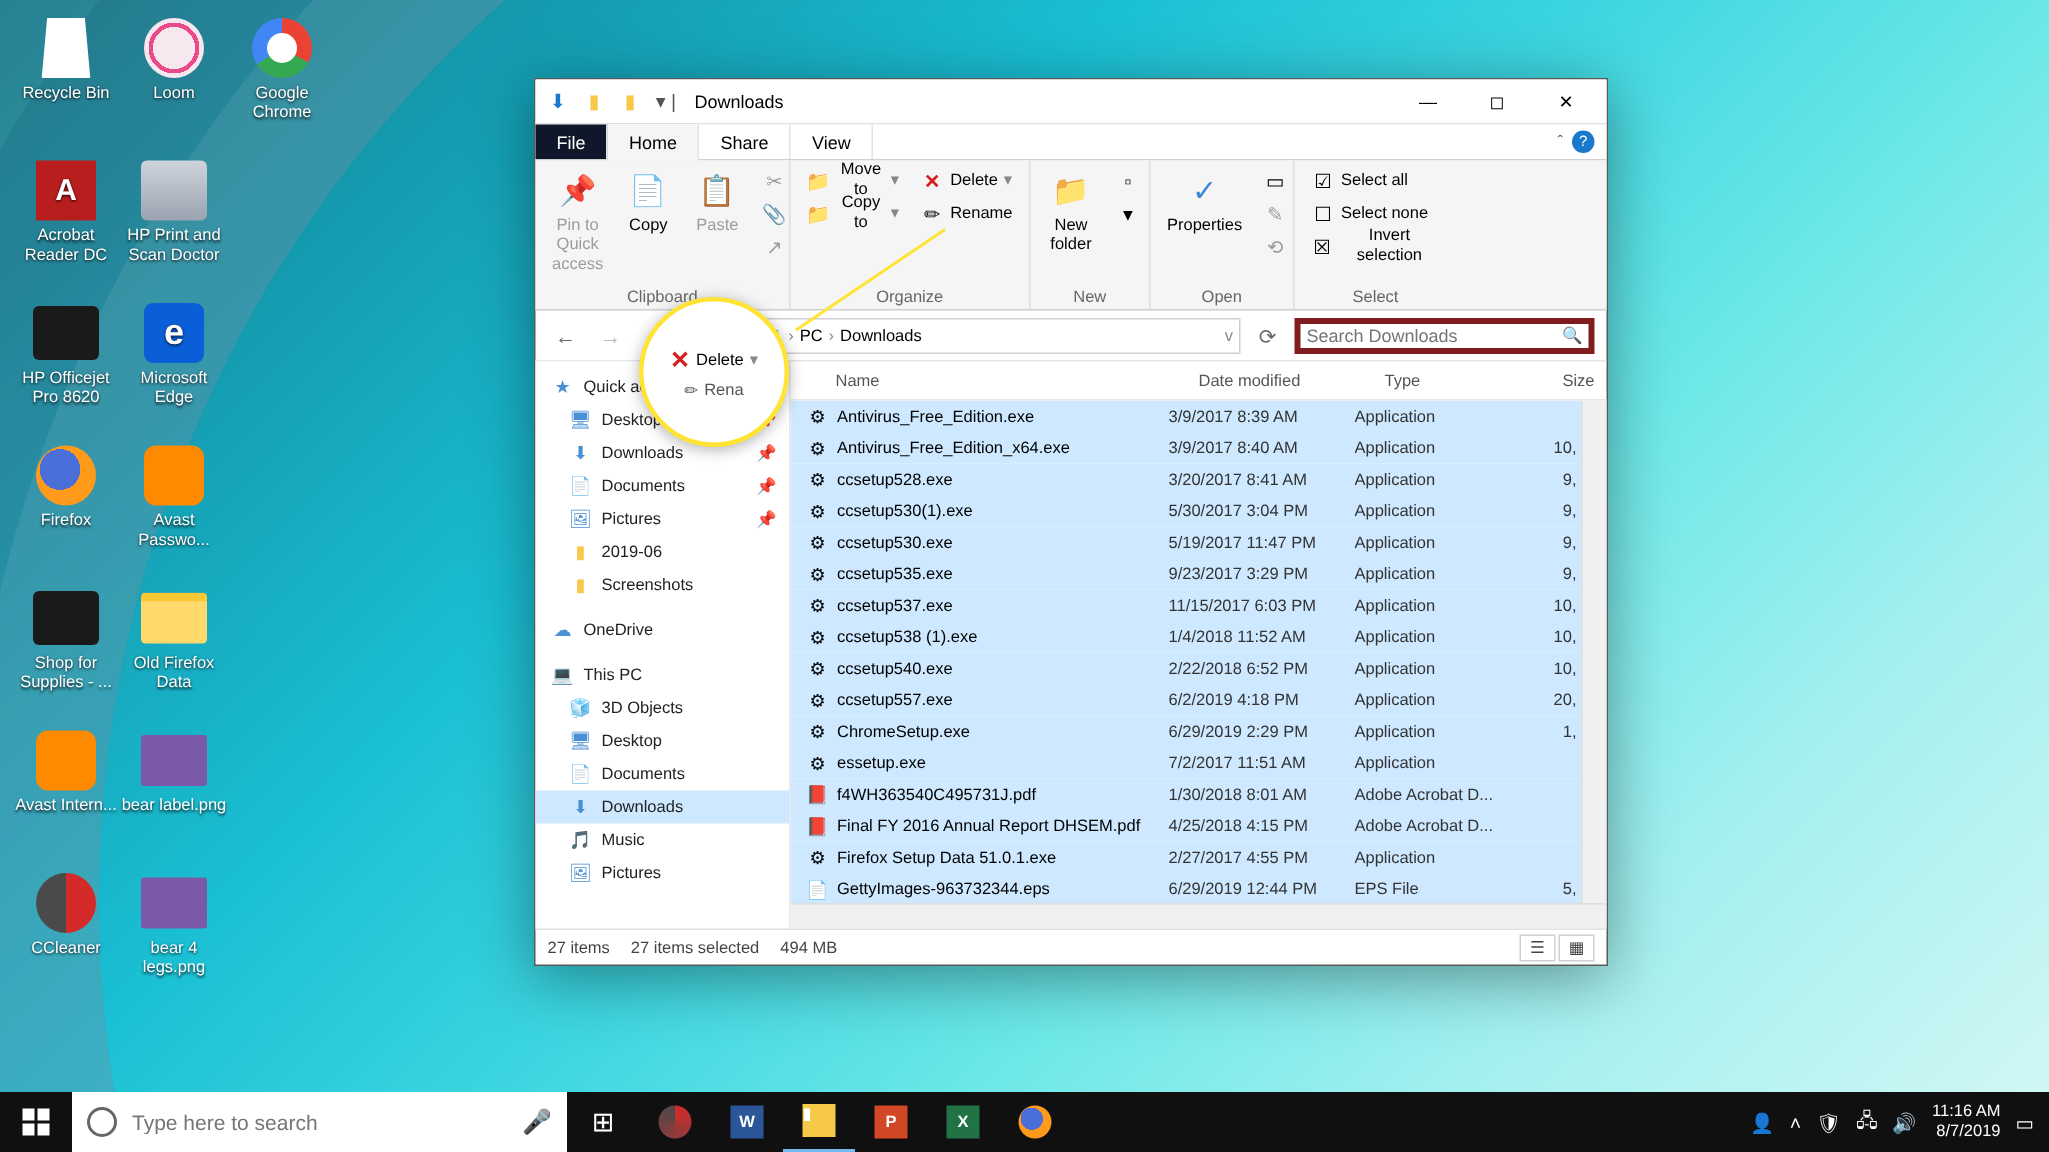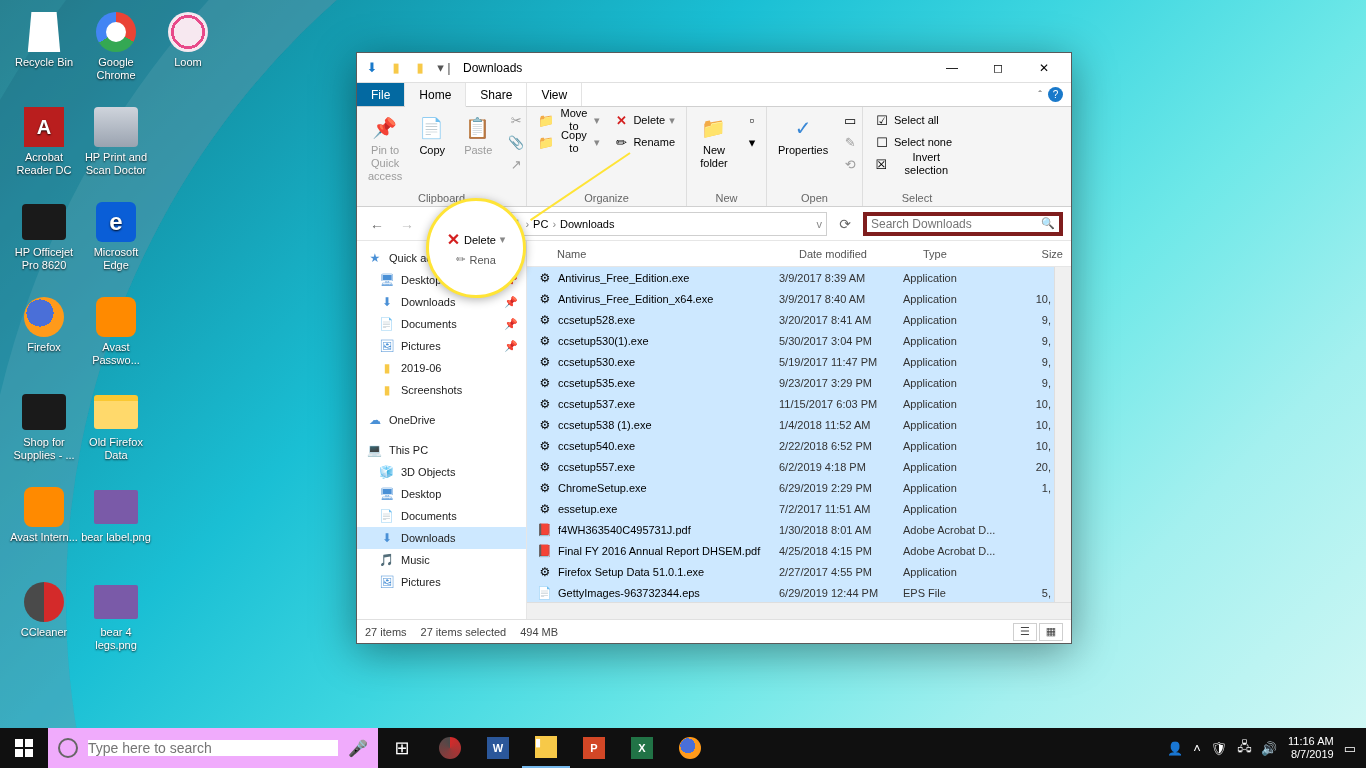--- a/index.html
+++ b/index.html
@@ -30,21 +30,21 @@
 .win{position:absolute;left:356px;top:52px;width:716px;height:592px;background:#fff;border:1px solid #5a5a5a;box-shadow:0 8px 40px rgba(0,0,0,.4);display:flex;flex-direction:column}
 .titlebar{height:30px;background:#fff;display:flex;align-items:center;padding:0 4px;border-bottom:1px solid #e0e0e0}
 .tb-icons{display:flex;gap:2px}
 .tb-ico{width:22px;height:22px;display:flex;align-items:center;justify-content:center;font-size:13px}
 .tb-title{margin-left:8px;font-size:12px}
 .tb-ctrls{margin-left:auto;display:flex}
 .tb-btn{width:46px;height:30px;display:flex;align-items:center;justify-content:center;font-size:12px}
 
 .tabrow{height:24px;display:flex;align-items:stretch;background:#fff;border-bottom:1px solid #d0d0d0}
 .tab{padding:0 14px;display:flex;align-items:center;font-size:12px;border-right:1px solid #e3e3e3}
-.tab.file{background:#0369a1;color:#fff}
+.tab.file{background:#0f172a;color:#fff}
 .tab.on{background:#f5f5f5;border-bottom:1px solid #f5f5f5;margin-bottom:-1px}
 .tabrow .expand{margin-left:auto;display:flex;align-items:center;gap:6px;padding-right:8px;color:#1979ca}
 .expand .help{width:15px;height:15px;border-radius:50%;background:#1979ca;color:#fff;font-size:10px;display:flex;align-items:center;justify-content:center}
 
 .ribbon{height:100px;background:#f5f5f5;display:flex;border-bottom:1px solid #d0d0d0}
 .group{border-right:1px solid #dedede;display:flex;flex-direction:column;padding:2px 6px 0}
 .group .body{flex:1;display:flex;align-items:flex-start;gap:4px}
 .group .gname{text-align:center;font-size:11px;color:#666;padding:2px 0}
 .rbtn{display:flex;flex-direction:column;align-items:center;justify-content:flex-start;padding:2px 4px;border:1px solid transparent;cursor:pointer;text-align:center;line-height:13px}
 .rbtn.small{flex-direction:row;gap:4px;height:22px;align-items:center;padding:0 4px}
@@ -92,21 +92,21 @@
 .callout-line{position:absolute;left:510px;top:152px;width:120px;height:2px;background:#ffe436;transform:rotate(-34deg);transform-origin:right center;pointer-events:none;z-index:5}
 .callout{position:absolute;left:426px;top:198px;width:100px;height:100px;border-radius:50%;background:#fff;border:3px solid #ffe436;box-shadow:0 2px 10px rgba(0,0,0,.3);display:flex;flex-direction:column;align-items:center;justify-content:center;z-index:6}
 .callout .line1{display:flex;align-items:center;gap:4px;font-size:15px}
 .callout .line1 .x{color:#d42020;font-weight:700;font-size:16px}
 .callout .line2{display:flex;align-items:center;gap:4px;font-size:14px;color:#555;margin-top:4px}
 
 .taskbar{position:absolute;left:0;bottom:0;width:100%;height:40px;background:#101010;display:flex;align-items:center;color:#fff}
 .start{width:48px;height:40px;display:flex;align-items:center;justify-content:center}
 .winlogo{width:18px;height:18px;display:grid;grid-template-columns:1fr 1fr;grid-template-rows:1fr 1fr;gap:2px}
 .winlogo span{background:#fff}
-.sbox{flex:0 0 330px;height:40px;background:#f0abfc;color:#666;display:flex;align-items:center;padding:0 10px;gap:10px}
+.sbox{flex:0 0 330px;height:40px;background:#ffffff;color:#666;display:flex;align-items:center;padding:0 10px;gap:10px}
 .sbox .cort{width:20px;height:20px;border:2px solid #666;border-radius:50%}
 .sbox input{border:0;outline:0;flex:1;font-size:14px;color:#444}
 .sbox .mic{color:#666;font-size:16px}
 .tbicons{display:flex;height:40px}
 .tbi{width:48px;height:40px;display:flex;align-items:center;justify-content:center;font-size:18px}
 .tbi.active{border-bottom:2px solid #76b9ed}
 .tbi .sq{width:22px;height:22px}
 .tray{margin-left:auto;display:flex;align-items:center;gap:10px;padding:0 10px;font-size:11px}
 .tray .clock{text-align:right;line-height:13px}
 .tray .ico{font-size:13px}
@@ -119,29 +119,29 @@
 <div class="desktop">
 
   <div class="d-icon">
       <div class="icn">
         <div class="recycle"></div>
       </div>
       <div class="lbl">Recycle Bin</div>
     </div>
   <div class="d-icon">
       <div class="icn">
+        <div class="loom"></div>
+      </div>
+      <div class="lbl">Loom</div>
+    </div>
+  <div class="d-icon">
+      <div class="icn">
         <div class="chrome"></div>
       </div>
       <div class="lbl">Google Chrome</div>
-    </div>
-  <div class="d-icon">
-      <div class="icn">
-        <div class="loom"></div>
-      </div>
-      <div class="lbl">Loom</div>
     </div>
   <div class="d-icon">
       <div class="icn">
         <div class="adobe">A</div>
       </div>
       <div class="lbl">Acrobat Reader DC</div>
     </div>
   <div class="d-icon">
       <div class="icn">
         <div class="hp"></div>

